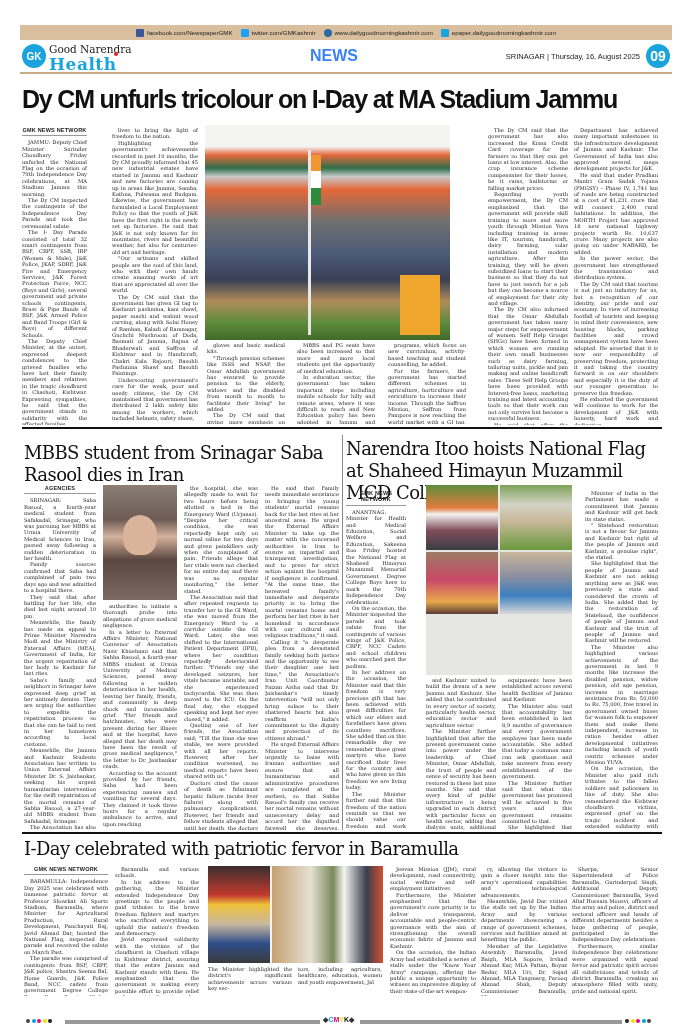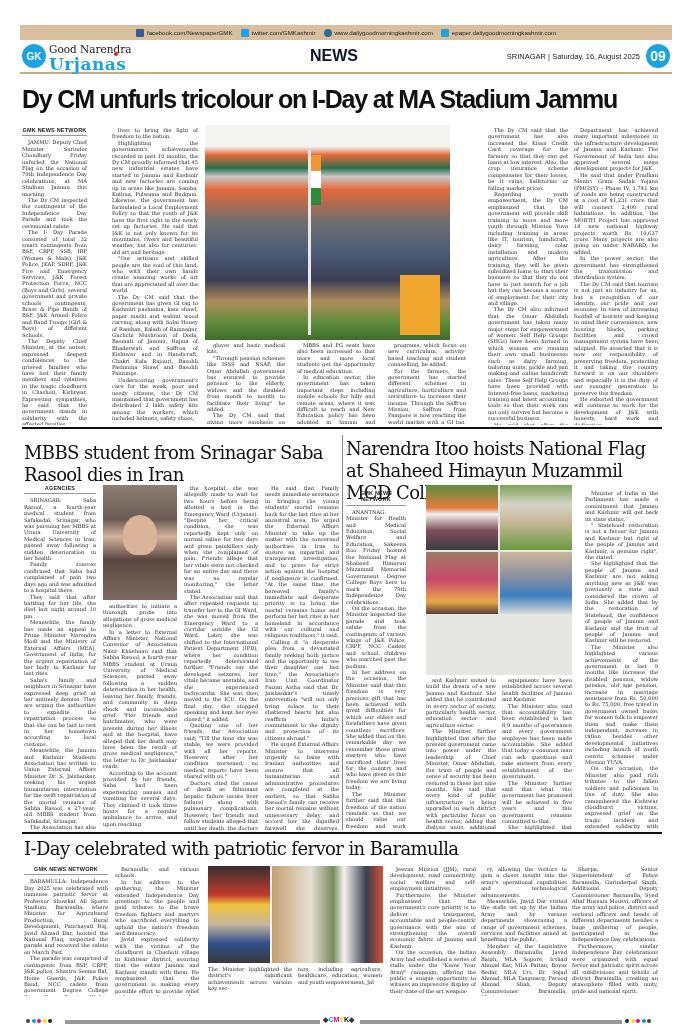--- a/index.html
+++ b/index.html
@@ -5,21 +5,21 @@
   * { box-sizing: border-box; margin: 0; padding: 0; }
   body { width: 680px; height: 1031px; background: #ffffff; font-family: "DejaVu Serif", serif; color: #111; position: relative; overflow: hidden; }
   .topbar { position: absolute; left: 20px; top: 25px; width: 652px; height: 15px; background: #d9bf9e; display: flex; align-items: center; justify-content: center; gap: 8px; font-family: "Liberation Sans", sans-serif; font-size: 6.2px; color: #222; }
   .tb-item { display: flex; align-items: center; gap: 3px; }
   .tb-ico { width: 8px; height: 8px; border-radius: 1px; display: inline-block; }
   .masthead { position: absolute; left: 20px; top: 40px; width: 652px; height: 34px; border-bottom: 2px solid #c8ab86; }
   .gk-logo { position: absolute; left: 2px; top: 4px; width: 24px; height: 24px; border-radius: 50%; background: #1aa3dd; color: #fff; font-family: "Liberation Sans", sans-serif; font-size: 10px; font-weight: bold; display: flex; align-items: center; justify-content: center; }
   .brand-top { position: absolute; left: 29px; top: 3px; font-family: "DejaVu Serif", serif; font-size: 10.5px; color: #222; }
   .brand-main { position: absolute; left: 29px; top: 14px; font-family: "DejaVu Serif", serif; font-size: 17px; font-weight: bold; color: #1aa3dd; letter-spacing: 0.5px; }
   .brand-dot { position: absolute; left: 94px; top: 12px; width: 4px; height: 4px; background: #e3232a; border-radius: 50%; }
-  .section-label { position: absolute; left: 290px; top: 7px; font-family: "Liberation Sans", sans-serif; font-size: 16px; font-weight: bold; color: #0f172a; }
+  .section-label { position: absolute; left: 290px; top: 7px; font-family: "Liberation Sans", sans-serif; font-size: 16px; font-weight: bold; color: #3b82f6; }
   .dateline { position: absolute; right: 32px; top: 12px; font-family: "Liberation Sans", sans-serif; font-size: 7.5px; color: #222; }
   .page-num { position: absolute; right: 2px; top: 4px; width: 24px; height: 24px; border-radius: 50%; background: #1aa3dd; color: #fff; font-family: "Liberation Sans", sans-serif; font-size: 14px; font-weight: bold; display: flex; align-items: center; justify-content: center; }
   .headline1 { position: absolute; left: 22px; top: 85px; width: 640px; font-family: "Liberation Sans", sans-serif; font-size: 25px; font-weight: bold; letter-spacing: -1.2px; line-height: 28px; color: #111; }
   .col { position: absolute; font-size: 5.2px; line-height: 6.4px; text-align: justify; color: #222; overflow: hidden; }
   .col p { text-indent: 6px; }
   .byline { font-family: "Liberation Sans", sans-serif; font-size: 5.5px; font-weight: bold; text-align: center; border-bottom: 1px solid #999; padding-bottom: 2px; margin-bottom: 3px; letter-spacing: 0.2px; }
   .photo { position: absolute; overflow: hidden; }
   .rule-h { position: absolute; background: #111; }
   .headline2 { position: absolute; font-family: "DejaVu Serif", serif; font-size: 18px; line-height: 22px; color: #111; letter-spacing: -0.6px; }
   .caption { position: absolute; font-size: 5.2px; line-height: 6.4px; text-align: justify; color: #222; }
@@ -46,24 +46,24 @@
     </span>
   <span class="tb-item">
       <span class="tb-ico" style="background:#1aa3dd"></span>
       <span>epaper.dailygoodmorningkashmir.com</span>
     </span>
 </div>
 
 <div class="masthead">
   <div class="gk-logo">GK</div>
   <div class="brand-top">Good Narendra</div>
-  <div class="brand-main">Urjanas</div>
+  <div class="brand-main">Health</div>
   <div class="brand-dot"></div>
   <div class="section-label">NEWS</div>
-  <div class="dateline">SRINAGAR | Saturday, 16, August 2025</div>
+  <div class="dateline">SRINAGAR | Thursday, 16, August 2025</div>
   <div class="page-num">09</div>
 </div>
 
 <div class="headline1">Dy CM unfurls tricolour on I-Day at MA Stadium Jammu</div>
 
 <div class="col" style="left:22px;top:126px;width:62px;height:0"></div>
 <div class="col" style="left:22px;top:127px;width:65px;height:298px">
   <div class="byline">GMK NEWS NETWORK</div>
   <p>JAMMU: Deputy Chief Minister Surinder Choudhary Friday unfurled the National Flag on the occasion of 79th Independence Day celebrations, at MA Stadium Jammu this morning.</p>
   <p>The Dy CM inspected the contingents of the Independence Day Parade and took the ceremonial salute.</p>

